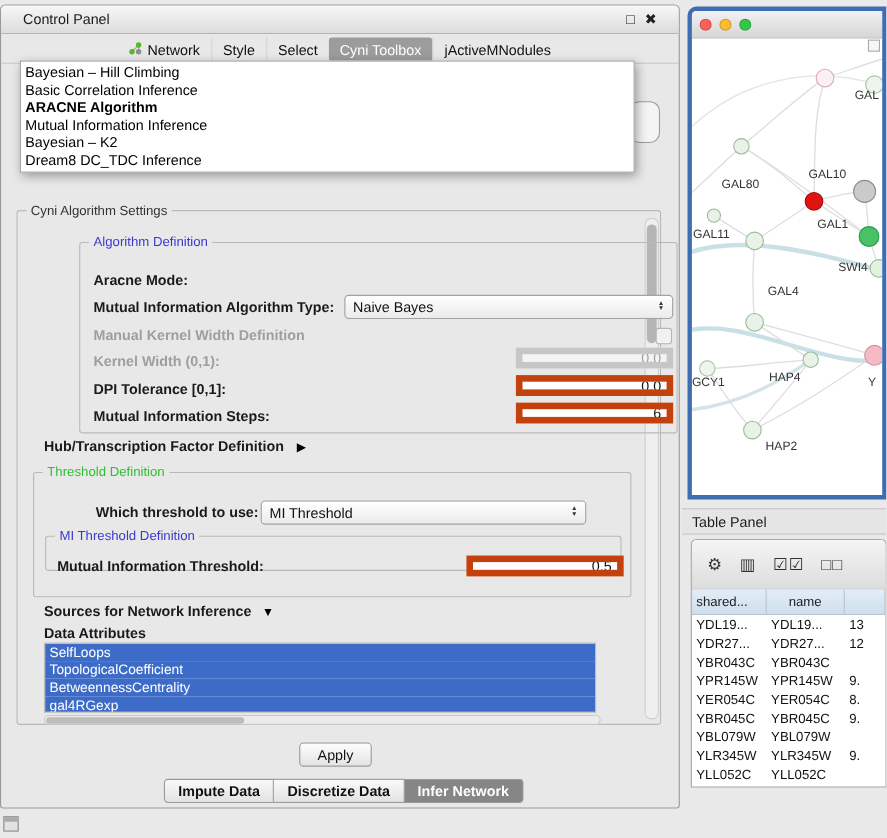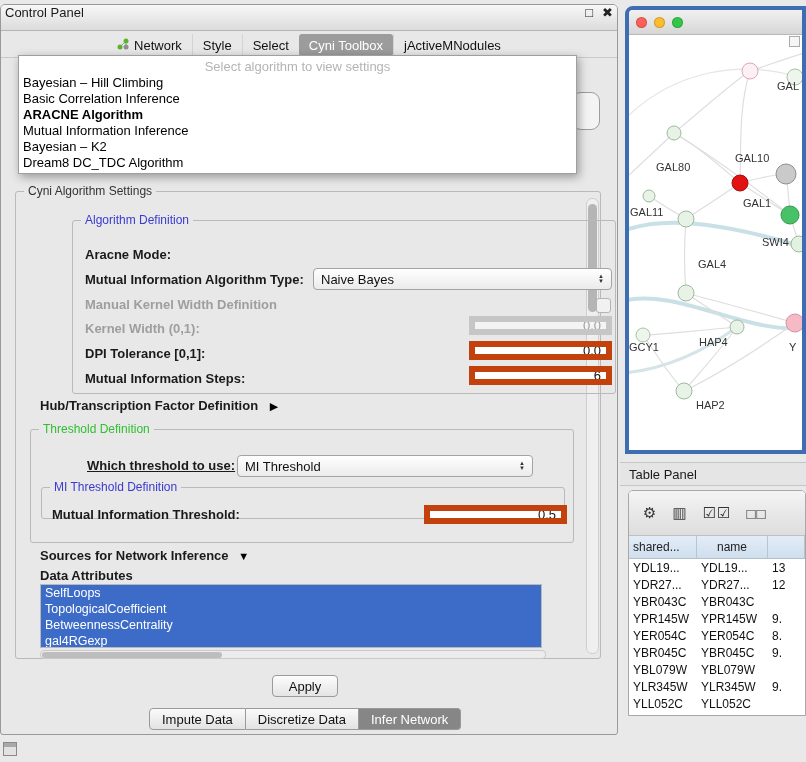--- a/index.html
+++ b/index.html
@@ -1,20 +1,20 @@
 <!DOCTYPE html>
 <html><head>
 <meta charset="utf-8">
 <style>
   html,body{margin:0;padding:0;background:#e9e9e9;font-family:"Liberation Sans","DejaVu Sans",sans-serif;}
   #root{position:relative;width:806px;height:762px;background:#e9e9e9;overflow:hidden;}
 
   
   #control-panel{position:absolute;left:0;top:4px;width:618px;height:731px;background:#e8e8e8;border:1px solid #999;border-radius:5px 5px 3px 3px;box-sizing:border-box;}
-  .titlebar{position:absolute;left:0;right:0;top:0;height:26px;background:linear-gradient(#f7f7f7,#dcdcdc);border-bottom:1px solid #b5b5b5;border-radius:4px 4px 0 0;display:flex;align-items:flex-start;padding:0 4px;box-sizing:border-box;}
+  .titlebar{position:absolute;left:0;right:0;top:0;height:26px;background:linear-gradient(#f7f7f7,#dcdcdc);border-bottom:1px solid #b5b5b5;border-radius:4px 4px 0 0;display:flex;align-items:center;padding:0 20px;box-sizing:border-box;}
   .tb-title{font-size:13px;color:#1a1a1a;}
   .tb-btns{margin-left:auto;display:flex;gap:9px;font-size:13px;color:#222;}
   .tb-btns span{cursor:default;}
 
   .cp-tabs{position:absolute;left:0;right:0;top:28px;height:24px;display:flex;justify-content:center;align-items:center;border-bottom:1px solid #c9c9c9;}
   .tab{display:flex;align-items:center;gap:5px;padding:2px 10px;font-size:13px;color:#111;border-left:1px solid #d4d4d4;height:18px;}
   .tab:first-child{border-left:none;}
   .tab.selected{background:#9c9c9c;color:#fff;border-radius:3px;border-left:none;}
 
   
@@ -42,21 +42,21 @@
 
   .attr-list{position:absolute;background:#fff;border:1px solid #b9b9b9;overflow:hidden;box-sizing:border-box;}
   .attr-item{height:16px;line-height:16px;font-size:12.5px;padding:0 4px;color:#000;background:#fff;white-space:nowrap;}
   .attr-item.selected{background:#3d6cc8;color:#fff;}
   .hscroll{position:absolute;background:#ececec;border:1px solid #c9c9c9;border-radius:4px;box-sizing:border-box;}
   .hscroll .thumb{position:absolute;left:1px;top:1px;width:180px;height:6px;background:#bdbdbd;border-radius:3px;}
   .vscroll{position:absolute;background:#efefef;border:1px solid #cfcfcf;border-radius:6px;box-sizing:border-box;}
   .vscroll .thumb{position:absolute;left:1px;top:5px;width:9px;height:108px;background:#b5b5b5;border-radius:5px;}
 
   .btn{position:absolute;display:flex;align-items:center;justify-content:center;background:linear-gradient(#fdfdfd,#e4e4e4);border:1px solid #9b9b9b;border-radius:4px;font-size:13px;color:#111;box-sizing:border-box;}
-  .segbar{position:absolute;display:flex;height:22px;}
+  .segbar{position:absolute;display:flex;height:22px;font-weight:bold;}
   .seg{display:flex;align-items:center;padding:0 12px;font-size:13px;border:1px solid #9a9a9a;border-left:none;background:linear-gradient(#fafafa,#e2e2e2);color:#111;}
   .seg:first-child{border-left:1px solid #9a9a9a;border-radius:4px 0 0 4px;}
   .seg:last-child{border-radius:0 4px 4px 0;}
   .seg.selected{background:#868686;color:#fff;}
 
   
   #network-window{position:absolute;left:625px;top:6px;width:181px;height:448px;border:4px solid #3f6db3;border-radius:8px 0 0 0;background:#fff;box-sizing:border-box;overflow:hidden;}
   .nw-titlebar{height:24px;background:linear-gradient(#f1f1f1,#d6d6d6);border-bottom:1px solid #b8b8b8;display:flex;align-items:center;padding-left:7px;gap:7px;}
   .light{width:11px;height:11px;border-radius:50%;display:inline-block;border:1px solid rgba(0,0,0,.18);box-sizing:border-box;}
   #net-svg{display:block;}
@@ -153,21 +153,21 @@
       </div>
 
       <div class="lbl" style="left:24px;top:206px;">
         <span>Hub/Transcription Factor Definition</span>
         <span class="arrow-glyph" style="margin-left:8px;">▶</span>
       </div>
 
       <div class="group" style="left:14px;top:237px;width:544px;height:114px;">
         <span class="group-title gt-green">Threshold Definition</span>
 
-        <div class="lbl" style="left:56px;top:28px;text-decoration:underline;">Which threshold to use:</div>
+        <div class="lbl" style="left:56px;top:28px;">Which threshold to use:</div>
         <div class="combo" style="left:206px;top:25px;width:296px;height:22px;">
           <span>MI Threshold</span>
           <span class="arrows">
               <span>▲</span>
               <span>▼</span>
             </span>
         </div>
 
         <div class="group" style="left:10px;top:57px;width:524px;height:32px;">
           <span class="group-title gt-blue">MI Threshold Definition</span>
@@ -196,27 +196,26 @@
     <div class="btn" style="left:271px;top:670px;width:66px;height:22px;">Apply</div>
 
     <div class="segbar" id="bottom-tabs" style="left:148px;top:703px;">
         <div class="seg">Impute Data</div>
         <div class="seg">Discretize Data</div>
         <div class="seg selected">Infer Network</div>
       </div>
   </div>
 
   <div class="popup" id="algo-popup">
-      <div class="popup-placeholder">Select algorithm to view settings</div>
       <div class="popup-item">Bayesian – Hill Climbing</div>
       <div class="popup-item">Basic Correlation Inference</div>
       <div class="popup-item bold">ARACNE Algorithm</div>
       <div class="popup-item">Mutual Information Inference</div>
       <div class="popup-item">Bayesian – K2</div>
-      <div class="popup-item">Dream8 DC_TDC Algorithm</div>
+      <div class="popup-item">Dream8 DC_TDC Inference</div>
     </div>
   <div id="obscured-fragment"></div>
 
   <div id="network-window">
     <div class="nw-titlebar" id="nw-titlebar">
         <span class="light" style="background: rgb(255, 95, 87);"></span>
         <span class="light" style="background: rgb(253, 188, 46);"></span>
         <span class="light" style="background: rgb(51, 199, 72);"></span>
       </div>
     <svg id="net-svg" width="173" height="416" viewBox="0 0 173 416">

